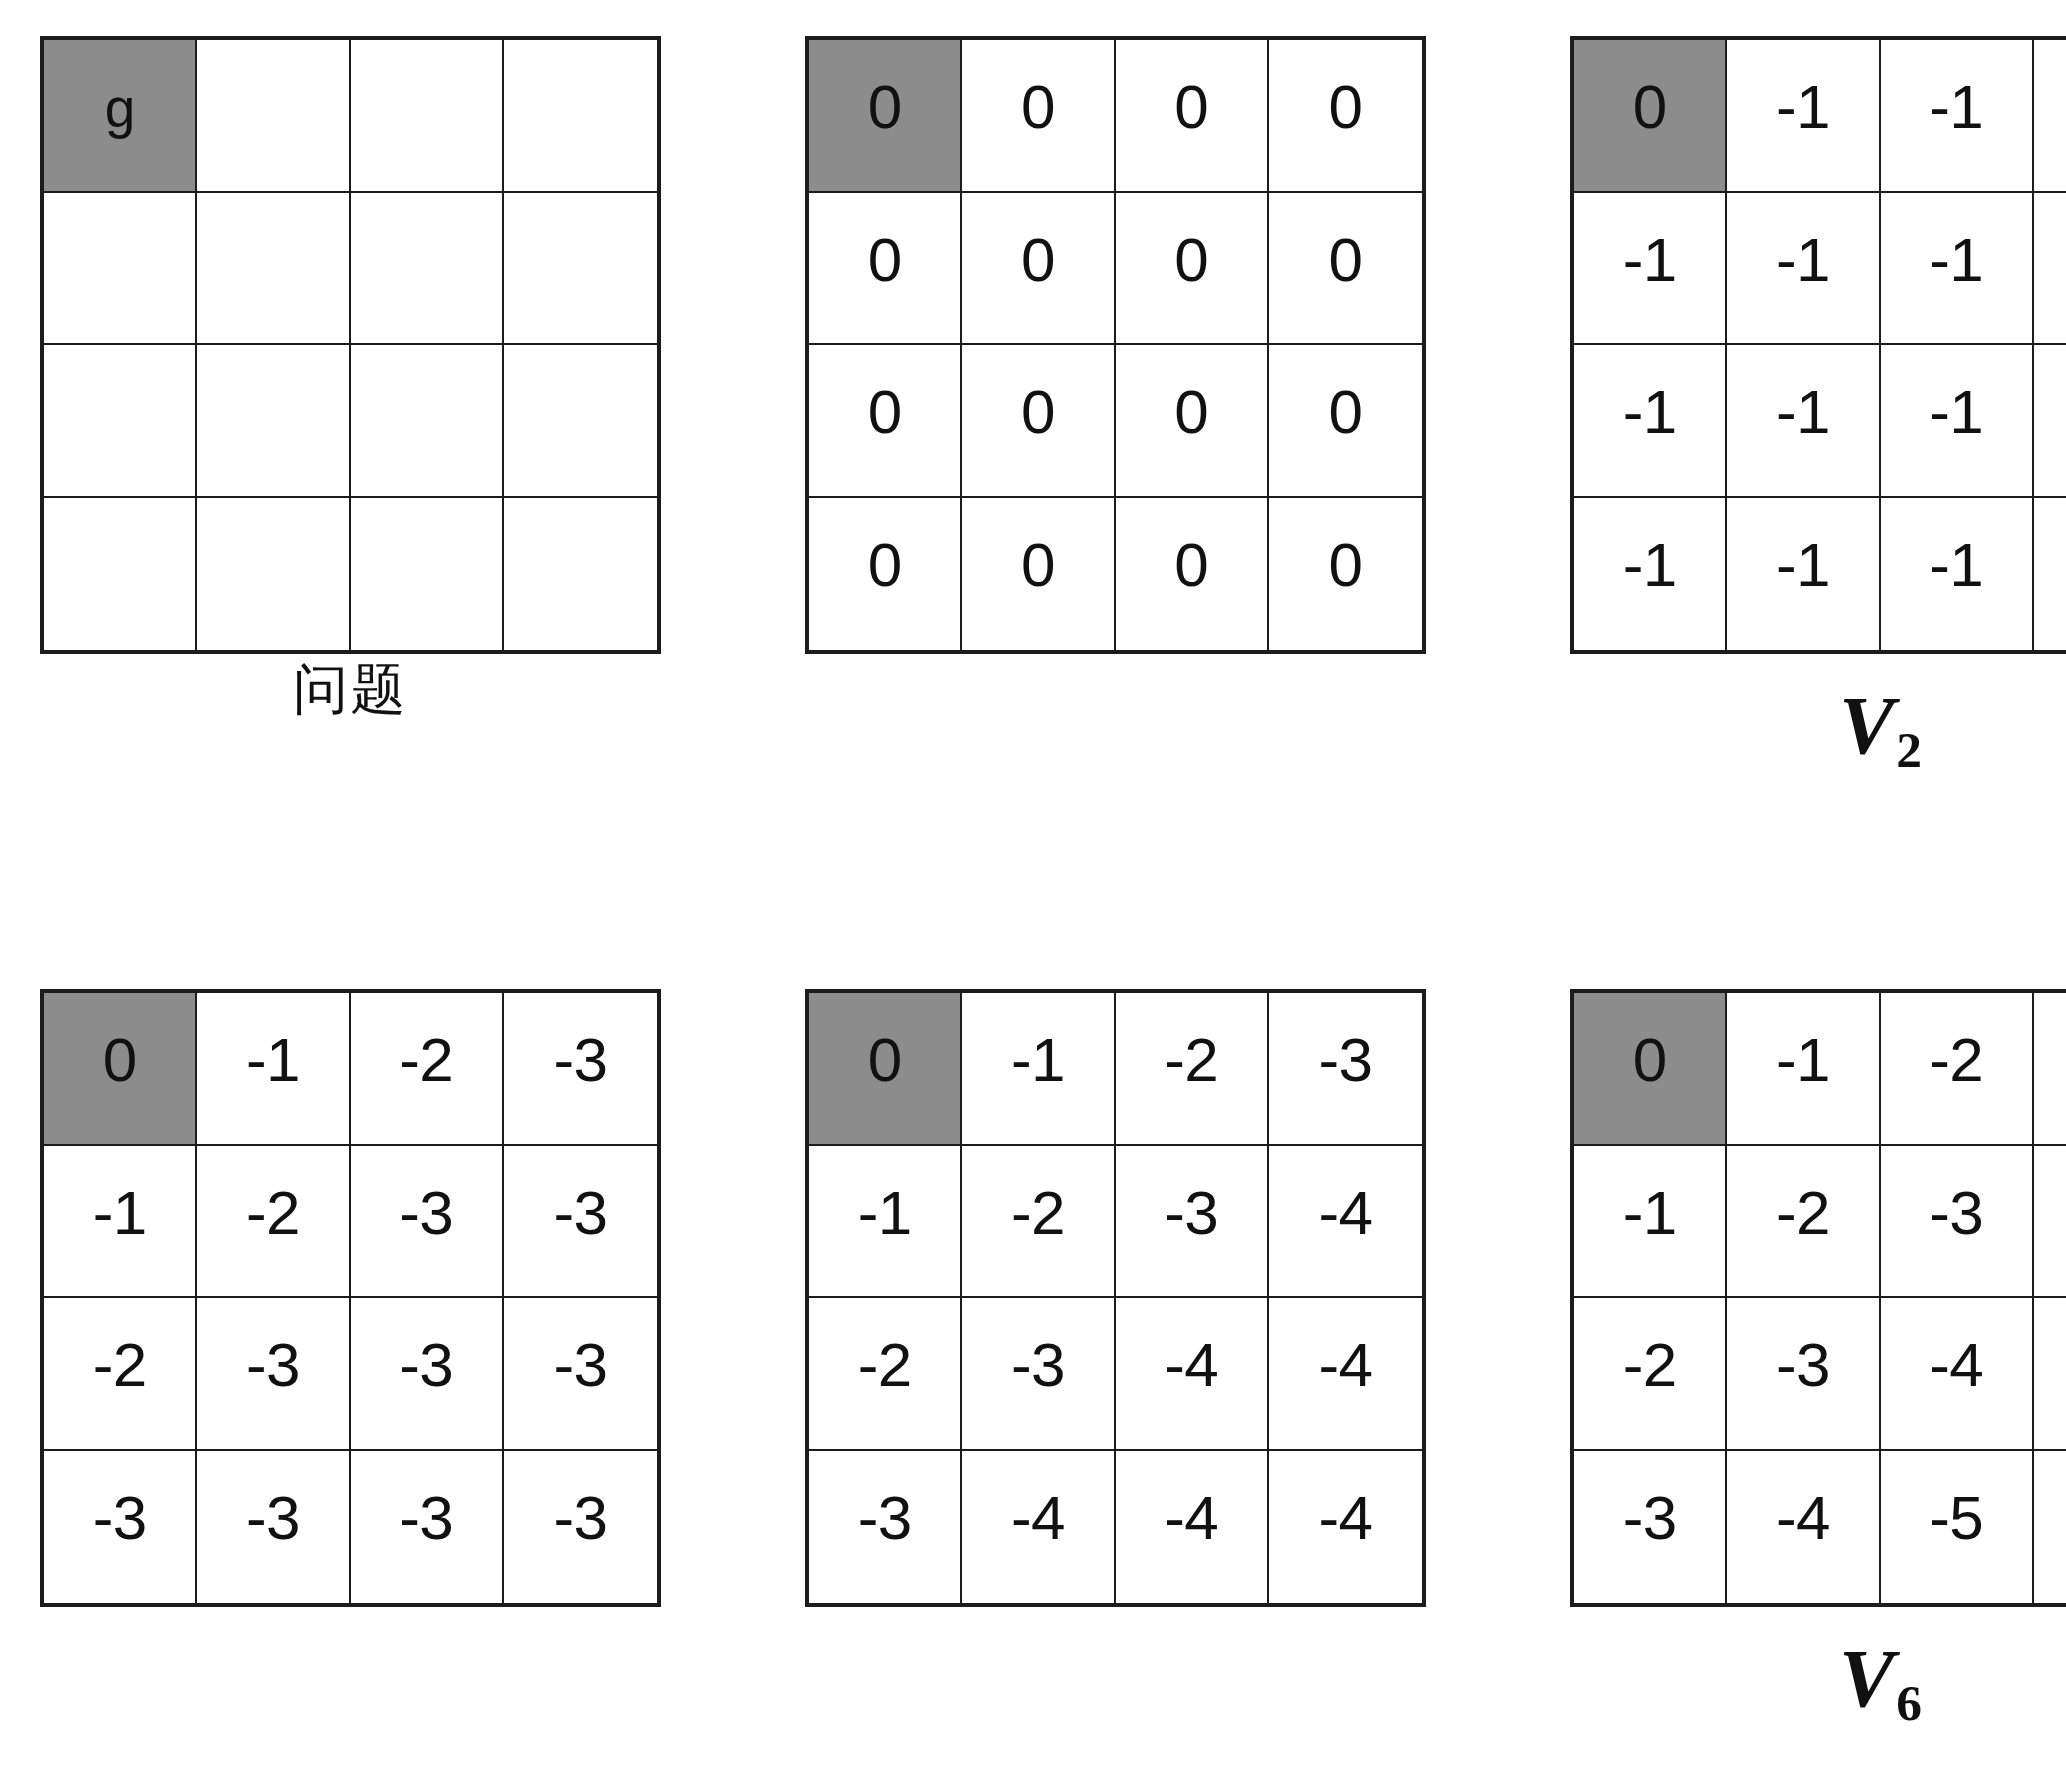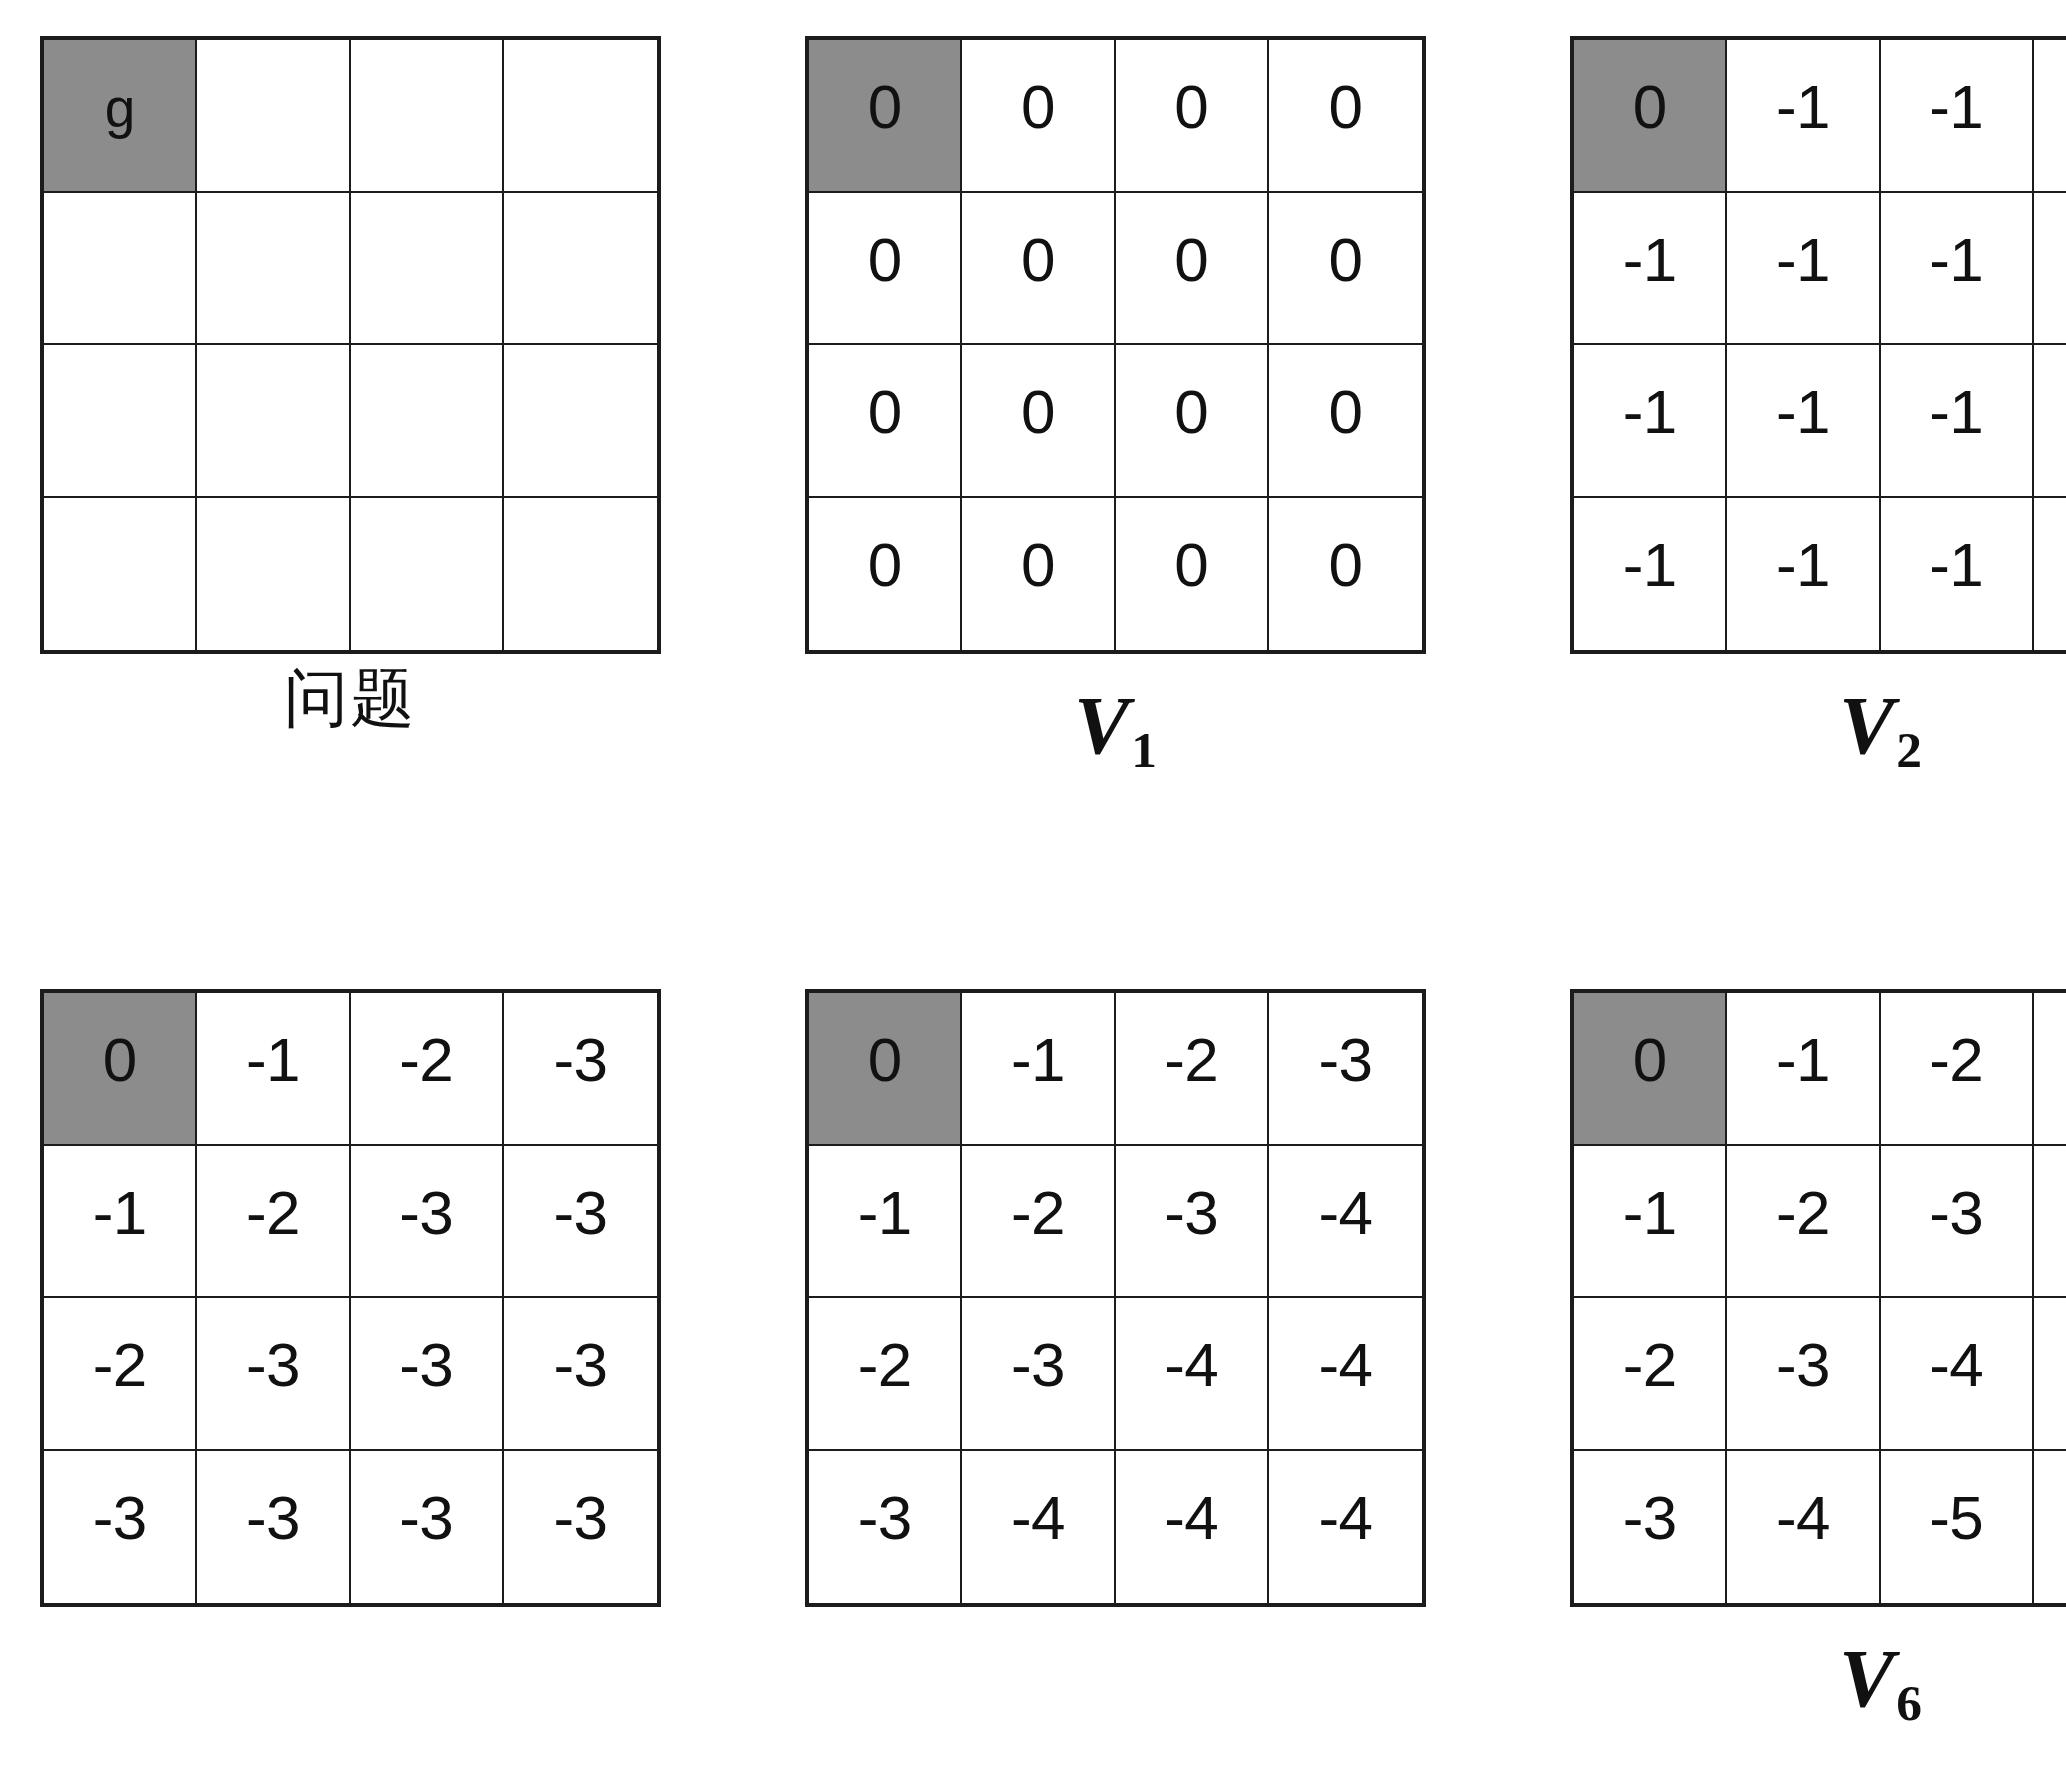--- a/index.html
+++ b/index.html
@@ -82,22 +82,22 @@
 
   
   .caption {
     width: 621px;
     text-align: center;
     margin-top: 30px;
     color: #111111;
     white-space: nowrap;
   }
   .caption-cjk {
-    font-family: Liberation Sans, sans-serif;
-    font-size: 64px;
+    font-family: Liberation Mono, monospace;
+    font-size: 55px;
     line-height: 1;
     letter-spacing: 2.5px;
     margin-top: 12px;
   }
   .caption-math {
     font-family: "Liberation Serif", serif;
     font-size: 83px;
     line-height: 1;
     font-weight: bold;
   }
@@ -185,21 +185,20 @@
           <div class="cell">
             <span class="cell-val">0</span>
           </div>
           <div class="cell">
             <span class="cell-val">0</span>
           </div>
           <div class="cell">
             <span class="cell-val">0</span>
           </div>
         </div>
-        <div class="caption caption-math"><span class="mv">V</span><span class="msub">1</span></div>
       </div>
       <div class="panel-spacer" style="width: 144px;"></div>
       <div class="panel">
         <div class="grid">
           <div class="cell shaded">
             <span class="cell-val">0</span>
           </div>
           <div class="cell">
             <span class="cell-val">-1</span>
           </div>

